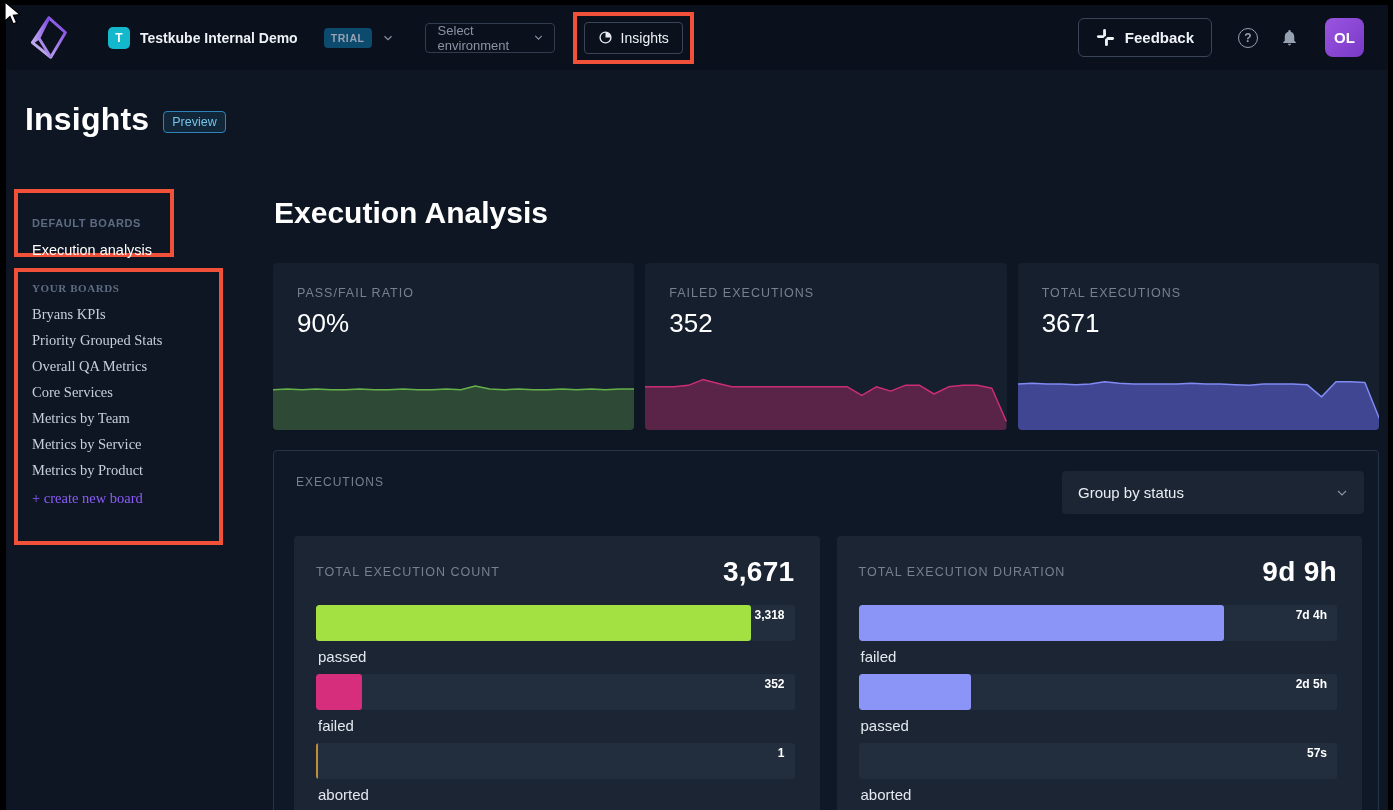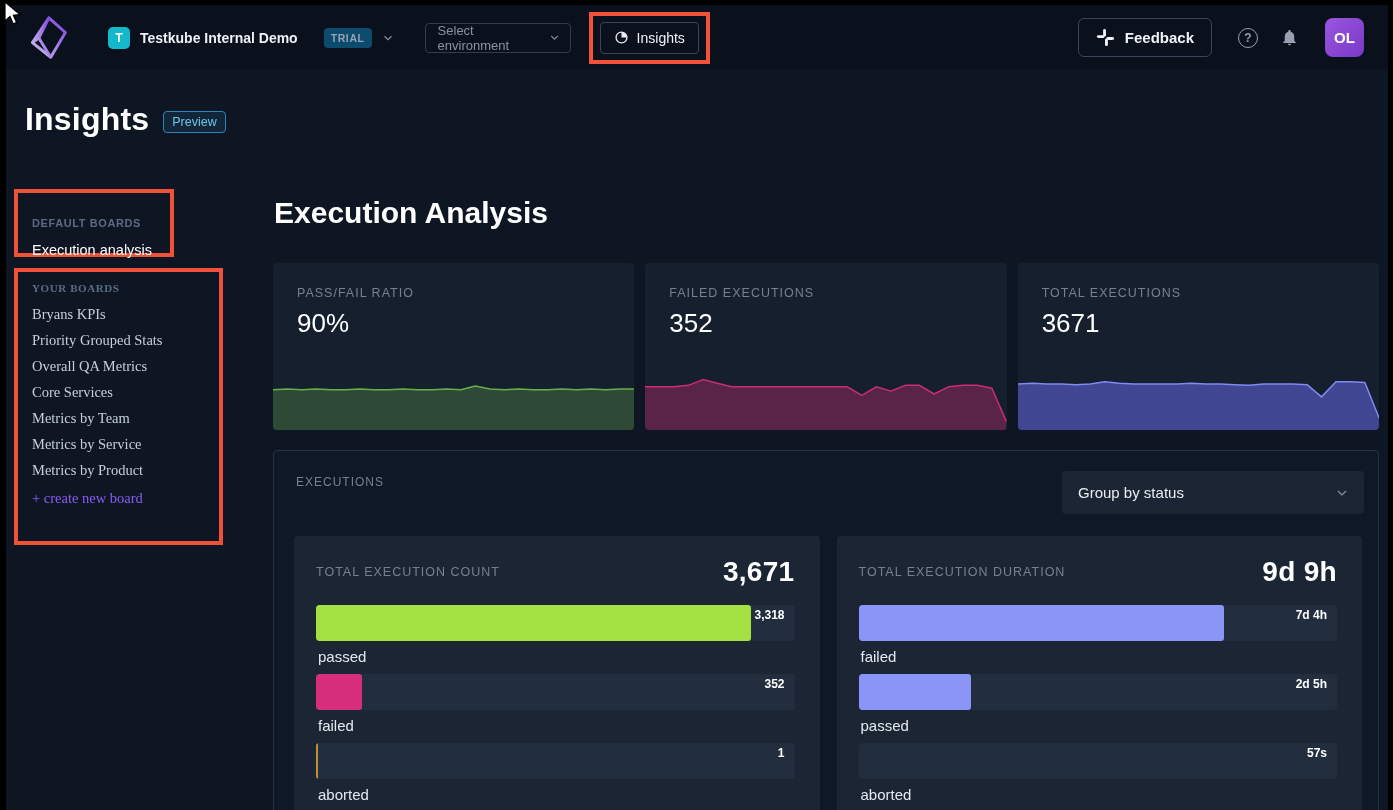--- a/index.html
+++ b/index.html
@@ -12,21 +12,21 @@
   .navbar { height:65px; background:#0a101c; display:flex; align-items:center; padding:0 14px 0 20px; }
   .logo { width:44px; height:48px; margin-right:38px; flex:0 0 auto; }
   .org { display:flex; align-items:center; cursor:pointer; }
   .org-avatar { width:22px; height:22px; border-radius:5px; background:#14b8cc; color:#fff;
     font-size:12px; font-weight:700; display:flex; align-items:center; justify-content:center; }
   .org-name { margin-left:10px; color:#eef1f5; font-size:14px; font-weight:600; }
   .badge-trial { margin-left:26px; background:#0c4a6e; color:#97a1b2; font-size:10.5px; font-weight:700;
     letter-spacing:.6px; padding:4px 7px; border-radius:4px; }
   .chev { margin-left:9px; display:inline-flex; }
   .env-select { margin-left:30px; display:flex; align-items:center; justify-content:space-between;
-    width:146px; height:30px; border:1px solid #323c4f; border-radius:4px; padding:0 9px 0 12px;
+    width:130px; height:30px; border:1px solid #323c4f; border-radius:4px; padding:0 9px 0 12px;
     color:#8a93a4; font-size:13px; cursor:pointer; }
   .annot { border:4px solid #f05138; }
   .insights-wrap { margin-left:18px; padding:6px 7px; }
   .btn-insights { display:flex; align-items:center; gap:8px; border:1px solid #3a455a; border-radius:4px;
     padding:7px 13px; color:#eef1f5; font-size:14px; background:transparent; cursor:pointer; }
   .nav-spacer { flex:1; }
   .btn-feedback { display:flex; align-items:center; gap:10px; border:1px solid #3a455a; border-radius:6px;
     padding:9px 17px; color:#f0f3f7; font-size:15px; font-weight:600; background:transparent; cursor:pointer; }
   .icon-help { width:20px; height:20px; border:1.6px solid #97a1b2; border-radius:50%; margin-left:26px;
     color:#97a1b2; font-size:12px; font-weight:700; display:flex; align-items:center; justify-content:center; cursor:pointer; }

